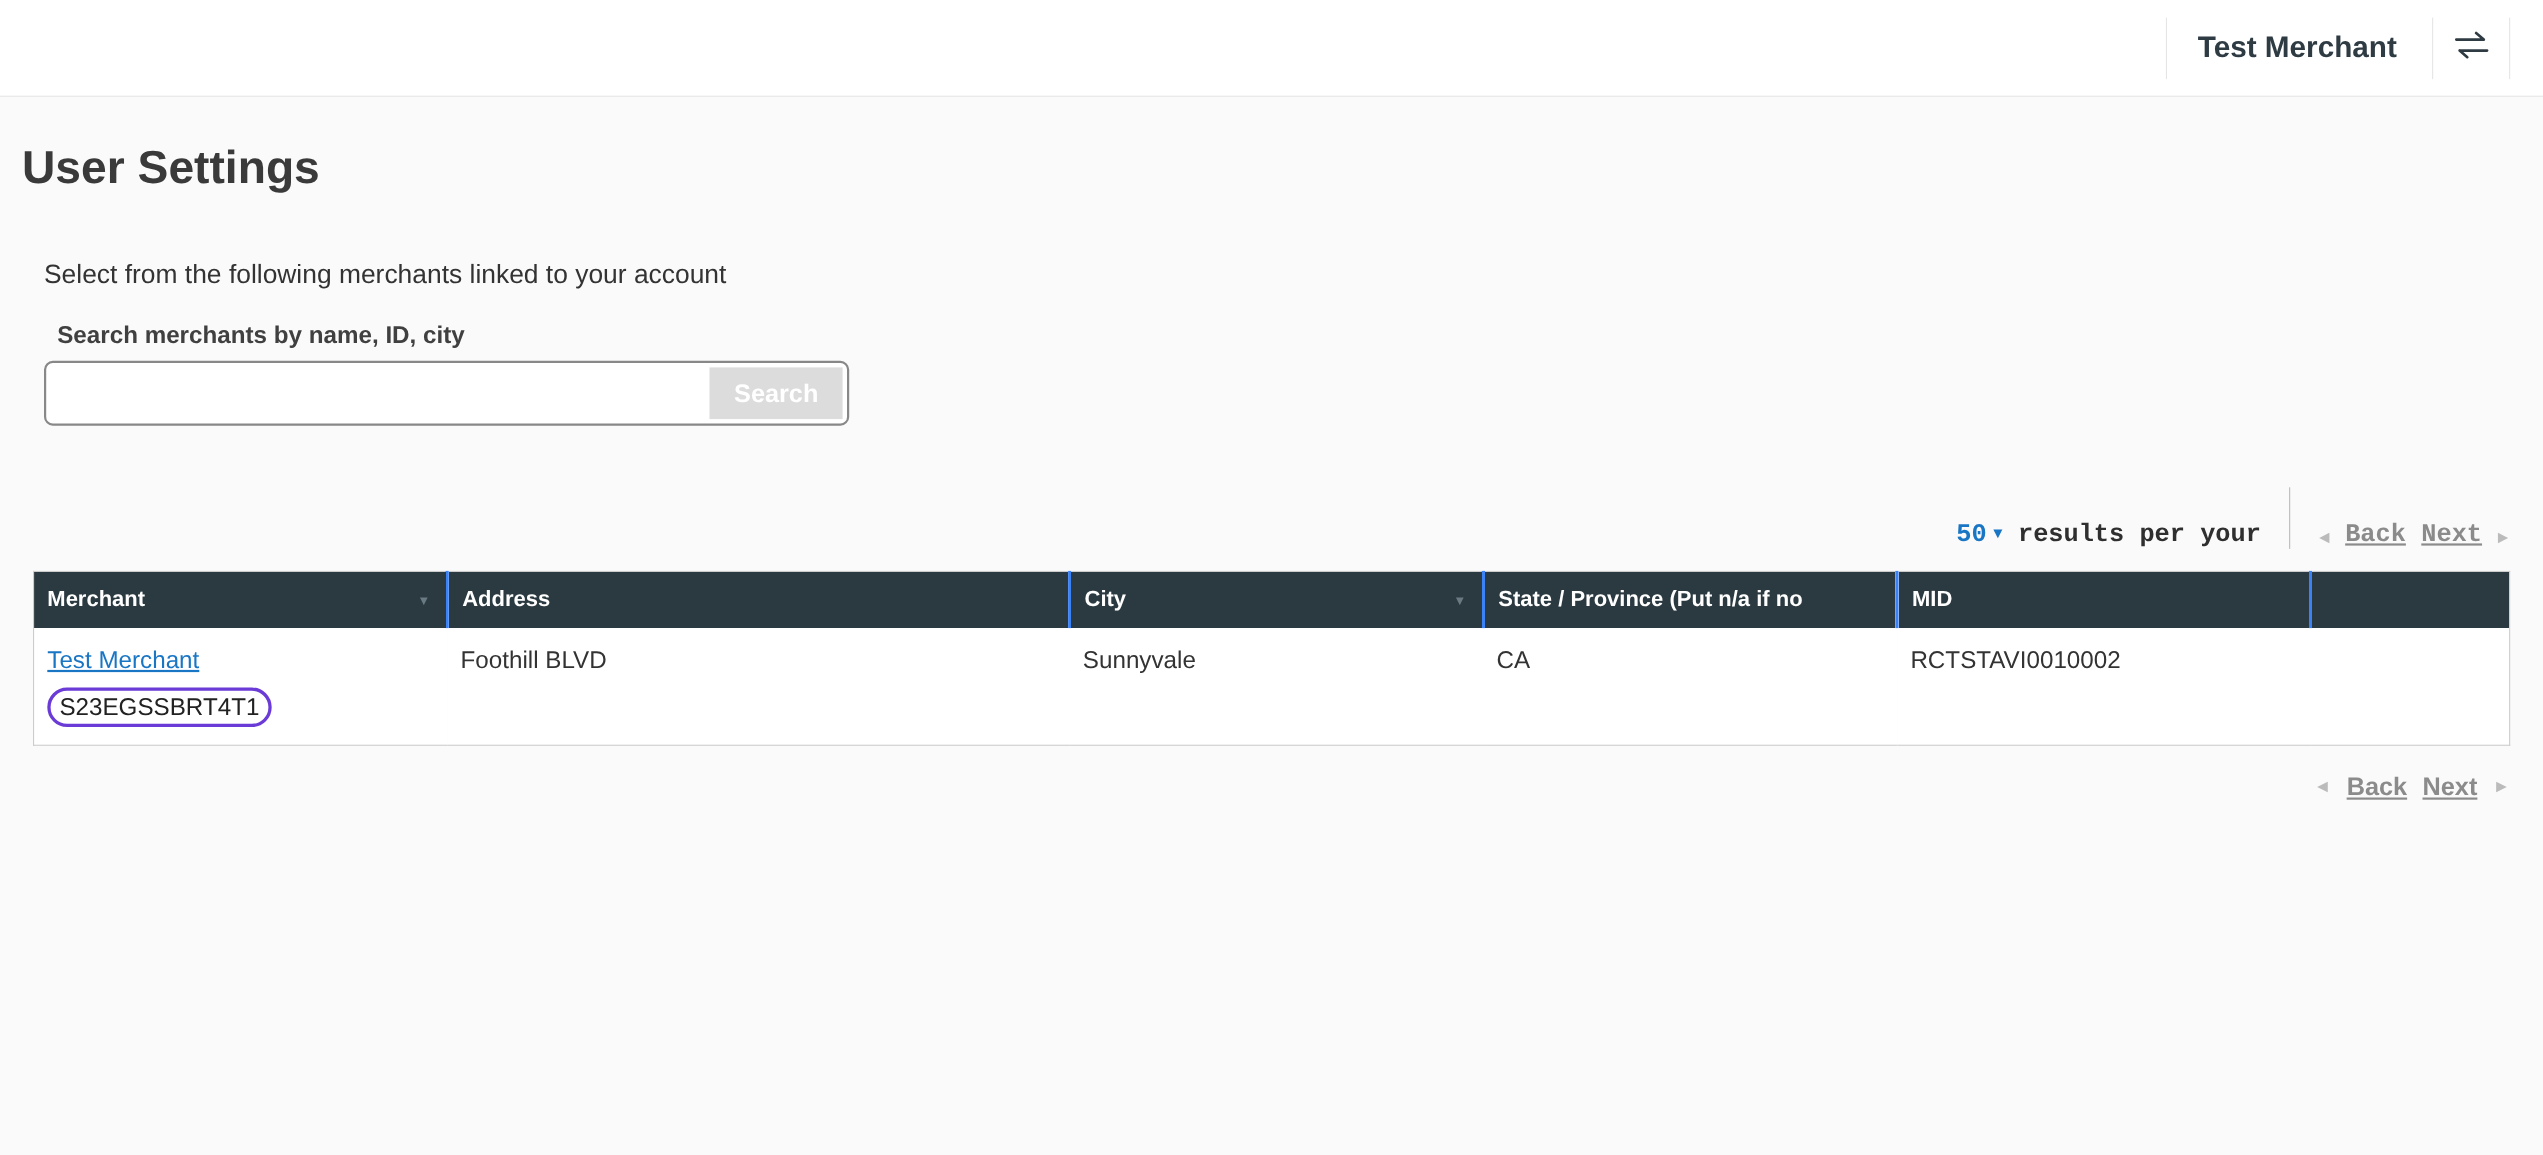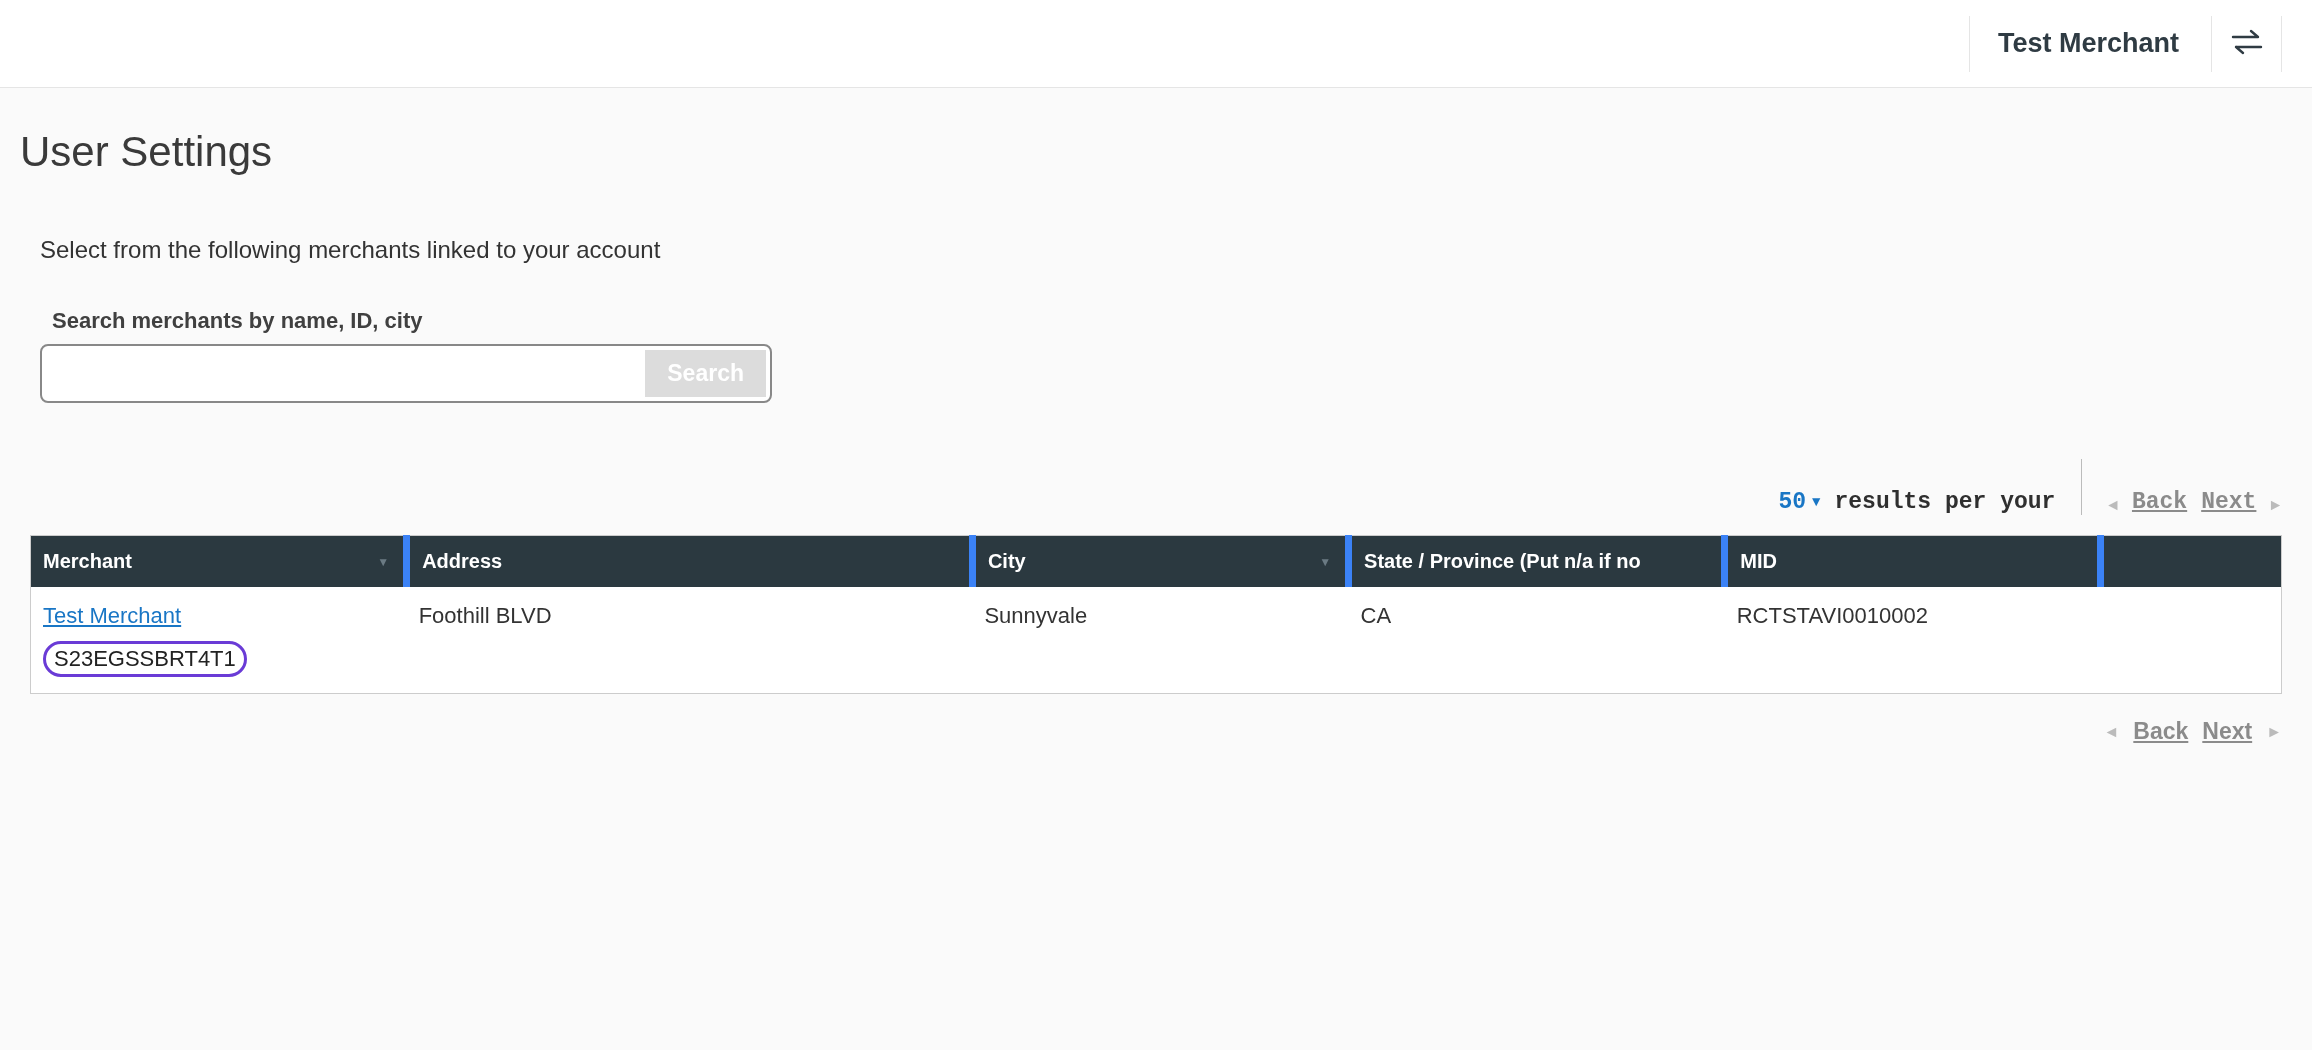--- a/index.html
+++ b/index.html
@@ -39,29 +39,29 @@
       justify-content: center;
       border-right: 1px solid #e5e5e5;
       cursor: pointer;
     }
     .swap-btn svg { width: 34px; height: 28px; stroke: #2f3b43; }
     .page {
       padding: 40px 20px 20px 20px;
     }
     .page-title {
       font-size: 42px;
-      font-weight: 400;
+      font-weight: 700;
       color: #3a3a3a;
       margin-bottom: 60px;
     }
     .instruction {
       font-size: 24px;
       color: #333;
       margin-left: 20px;
-      margin-bottom: 44px;
+      margin-bottom: 28px;
     }
     .search-label {
       font-size: 22px;
       font-weight: 600;
       color: #404040;
       margin-left: 32px;
       margin-bottom: 10px;
     }
     .search-row {
       display: flex;
@@ -129,21 +129,21 @@
       border-collapse: collapse;
       border: 1px solid #ccc;
     }
     .table thead th {
       background: #2b3940;
       color: #fff;
       font-size: 20px;
       font-weight: 600;
       text-align: left;
       padding: 14px 12px;
-      border-right: 7px solid #3b82f6;
+      border-right: 3px solid #3b82f6;
       position: relative;
     }
     .table thead th:last-child { border-right: none; }
     .th-caret {
       position: absolute;
       right: 14px;
       top: 50%;
       transform: translateY(-50%);
       color: #6a7a83;
       font-size: 12px;

